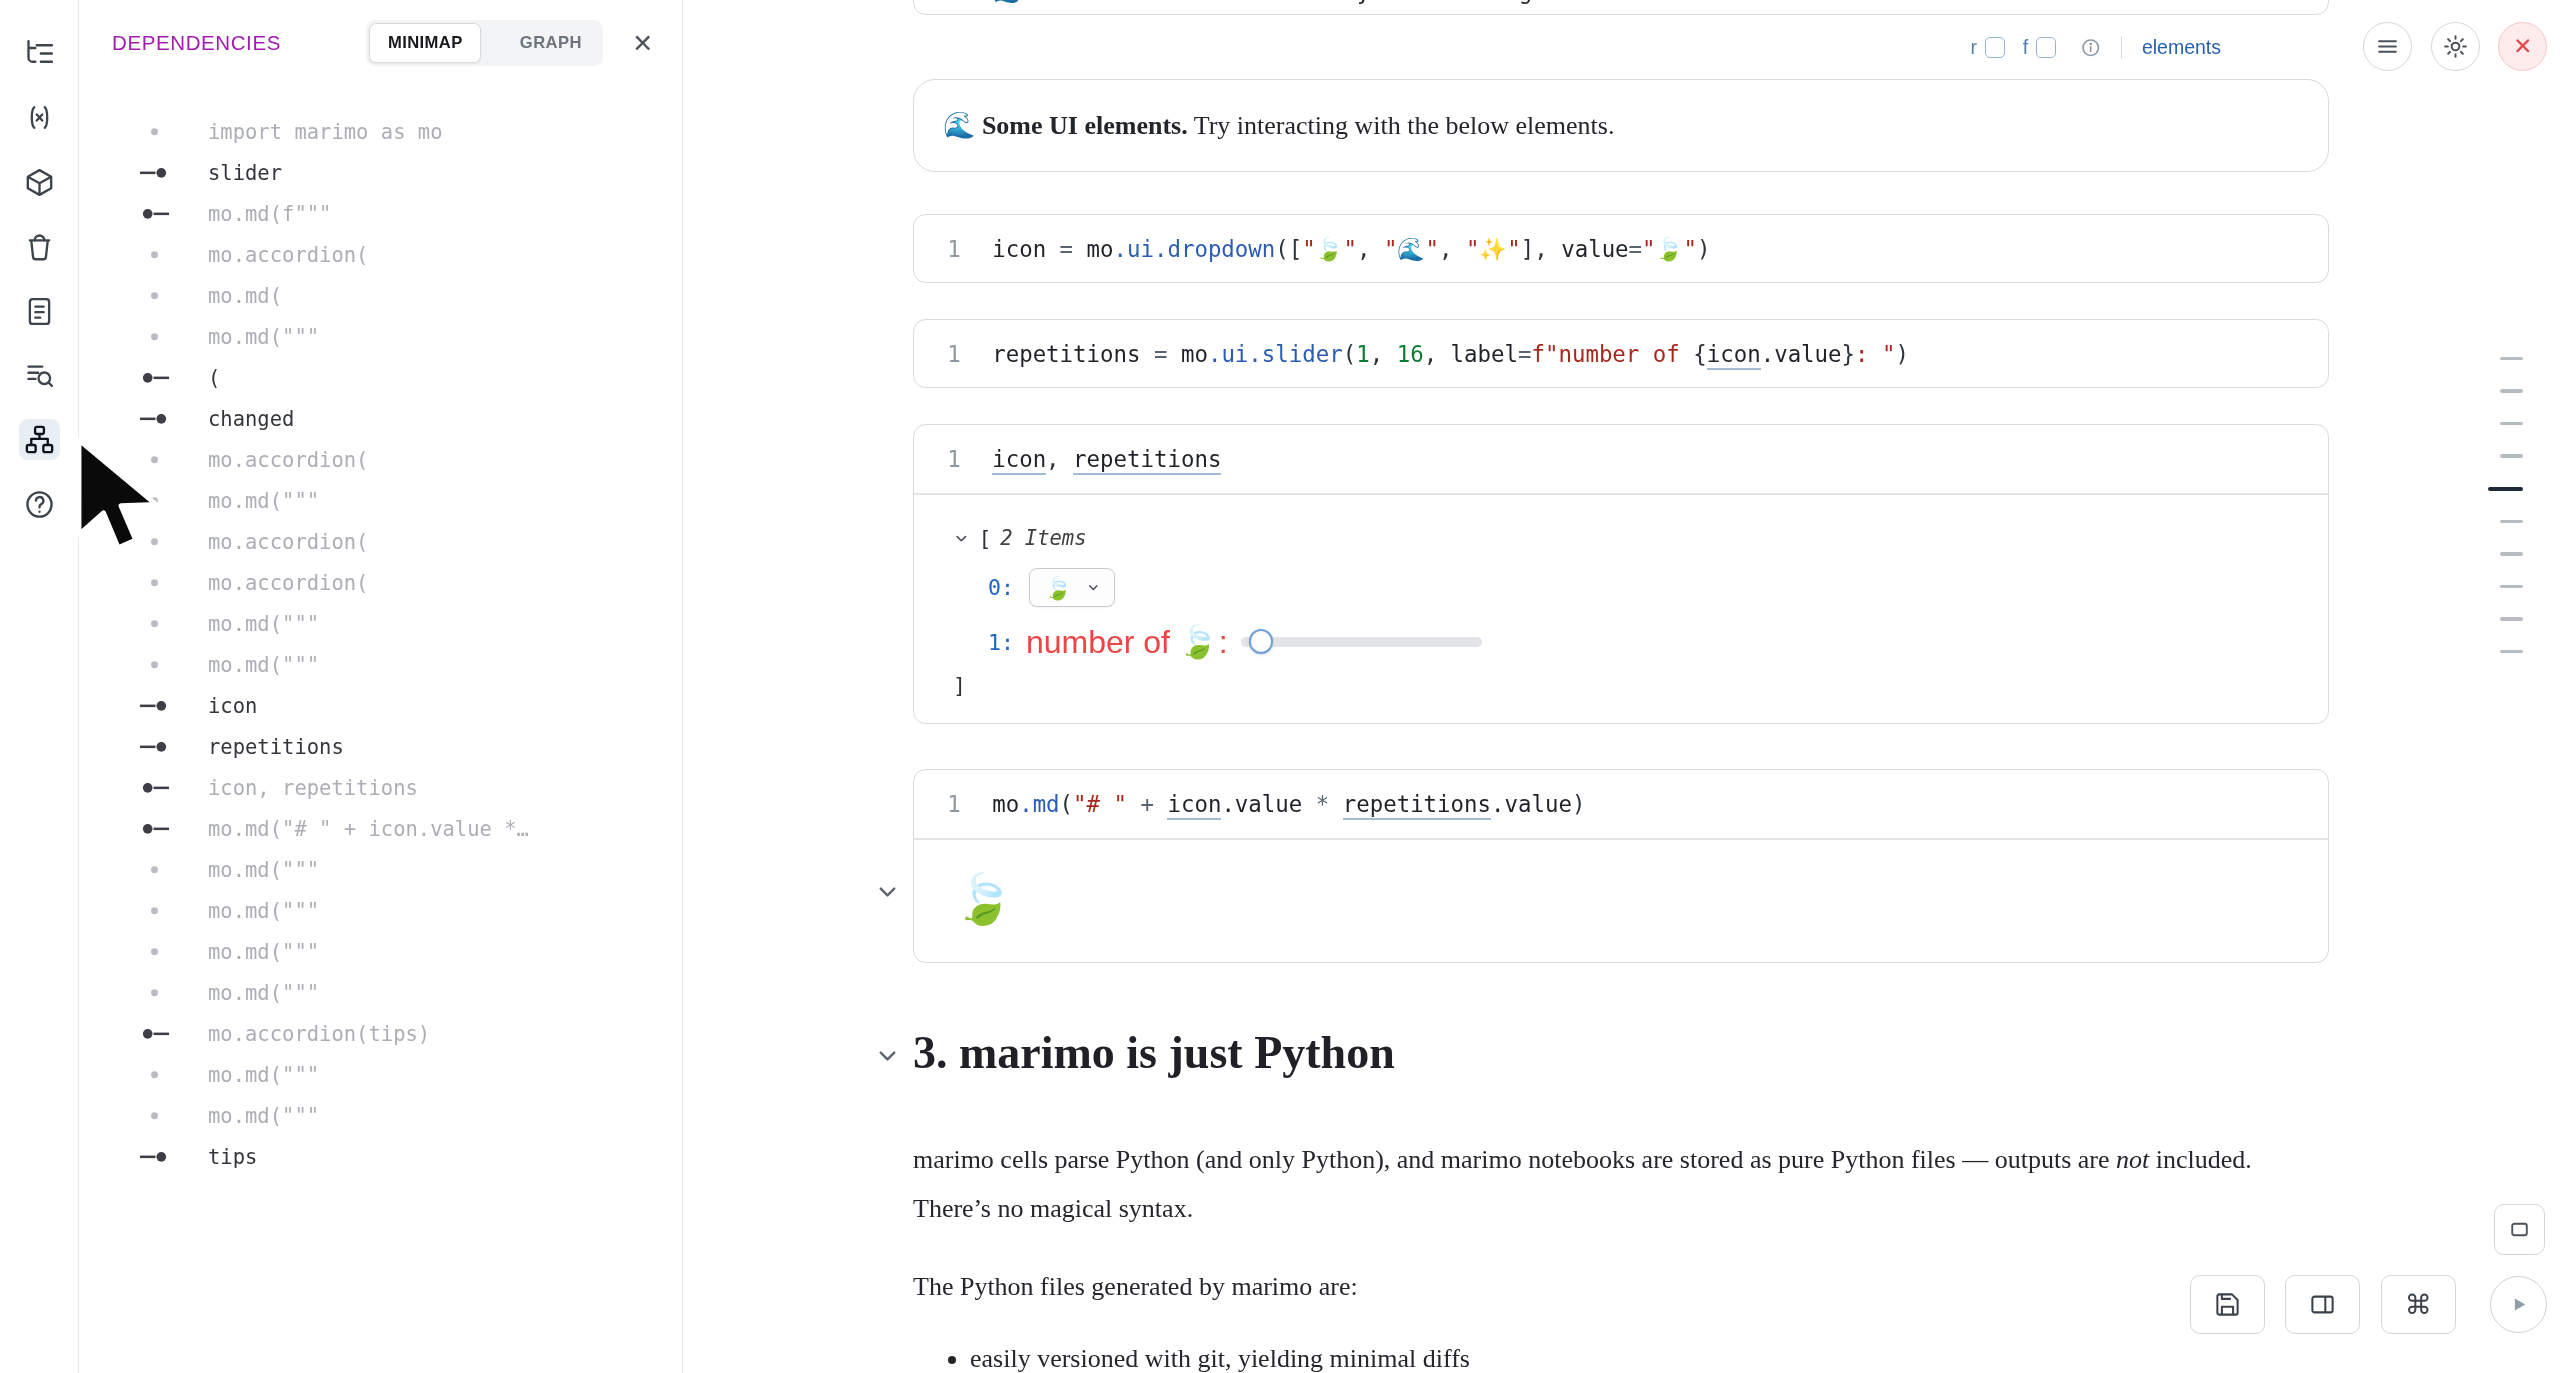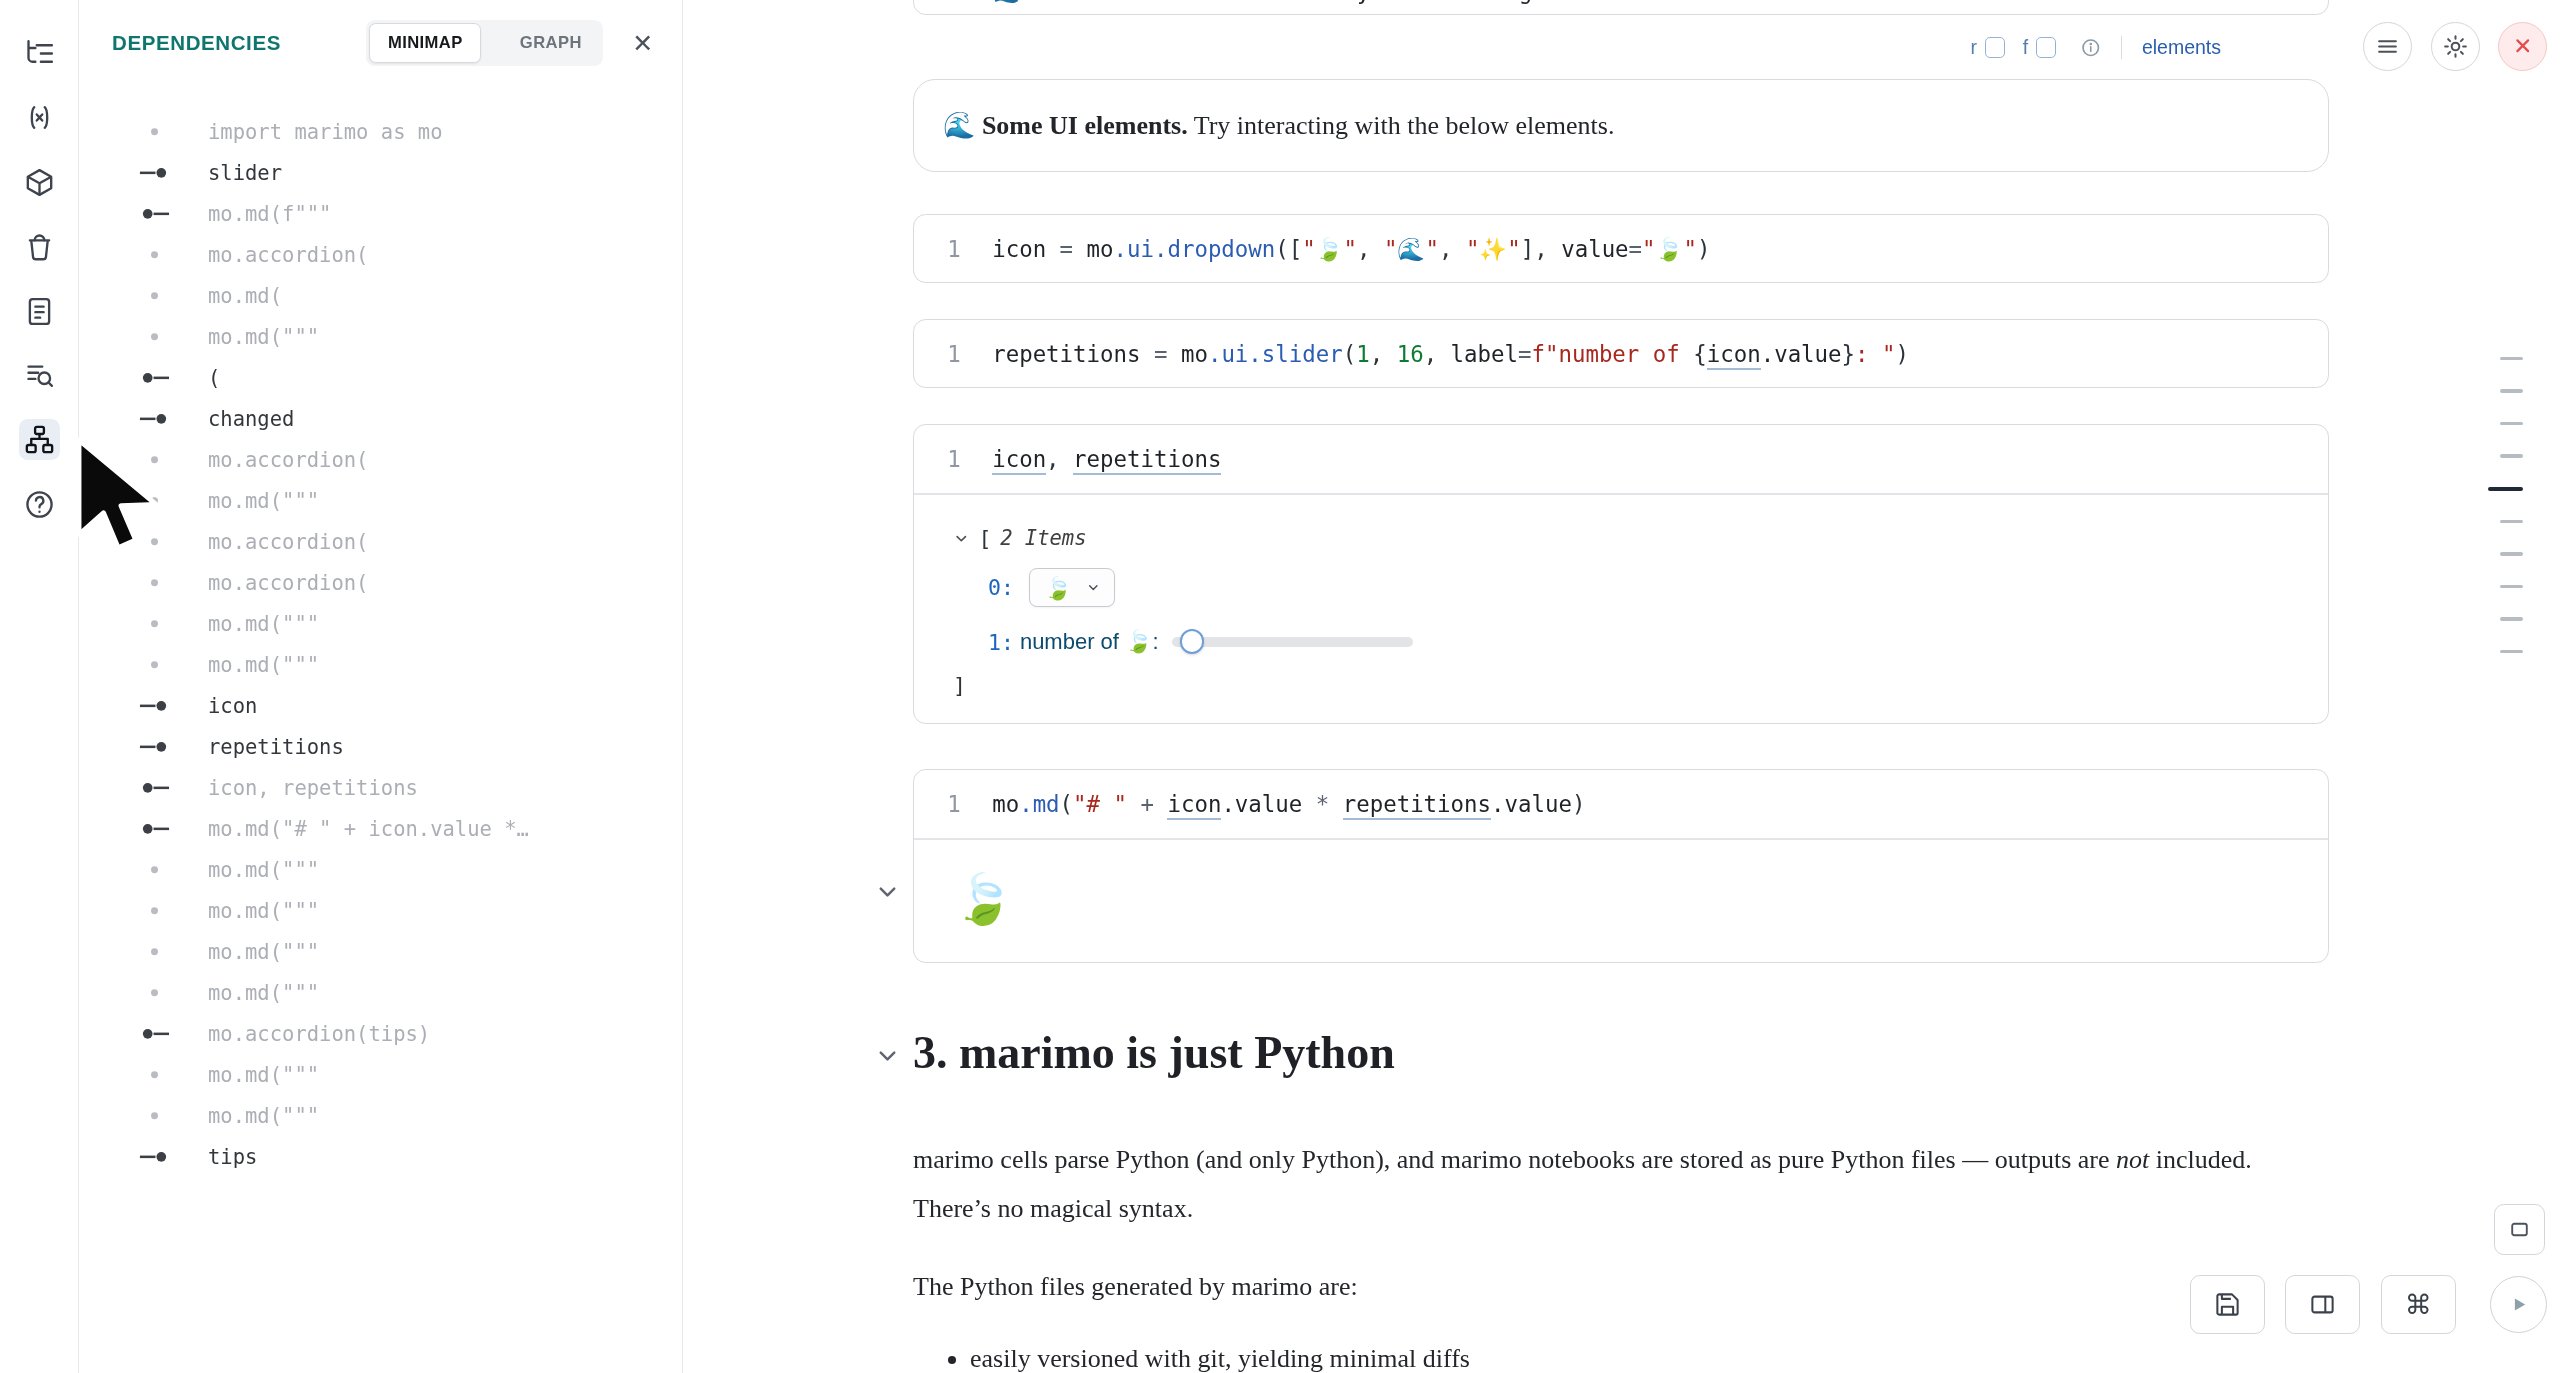--- a/index.html
+++ b/index.html
@@ -10,21 +10,21 @@
   #icon-rail{position:absolute;left:0;top:0;width:79px;height:100%;border-right:1.5px solid #e7e8ea;
              display:flex;flex-direction:column;align-items:center;padding-top:33px;gap:23.4px;box-sizing:border-box;}
   .rail-btn{width:41px;height:41px;border:none;background:transparent;border-radius:8.8px;color:#3d444d;
             display:flex;align-items:center;justify-content:center;padding:0;cursor:pointer;}
   .rail-btn.active{background:#e9eef5;color:#10131a;}
 
   
   #dep-panel{position:absolute;left:79px;top:0;width:604px;height:100%;border-right:1.5px solid #e7e8ea;
              background:#fff;box-sizing:border-box;}
   .dep-header{display:flex;align-items:center;height:86px;padding:0 25px 0 33px;box-sizing:border-box;}
-  .dep-title{font-weight:700;font-size:20.5px;letter-spacing:0.6px;color:#0f766e;}
+  .dep-title{font-weight:400;font-size:20.5px;letter-spacing:0.6px;color:#a21caf;}
   .seg{display:flex;margin-left:auto;background:#f3f4f6;border-radius:8.8px;padding:2.9px;gap:20px;}
   .seg-btn{border:1.5px solid transparent;background:transparent;color:#6e747d;font-weight:700;
            font-size:16.6px;letter-spacing:0.4px;padding:8.8px 17.6px;border-radius:6.8px;cursor:pointer;
            font-family:"Liberation Sans",sans-serif;}
   .seg-btn.active{background:#fff;border-color:#d7d9dd;color:#17191d;box-shadow:0 1px 2px rgba(0,0,0,.07);}
   .dep-close{border:none;background:transparent;color:#4b5259;font-size:25px;margin-left:25px;cursor:pointer;
              line-height:1;padding:3.9px;}
   #dep-list{padding:25px 0 0 59px;}
   .dep-item{display:flex;align-items:center;height:41px;cursor:pointer;}
   .dep-glyph{width:45px;margin-right:25px;display:flex;align-items:center;}
@@ -65,21 +65,21 @@
   .cell-divider{height:1.5px;background:#e2e4e8;}
 
   .tree-out{padding:29px 0 0 39px;font-family:"DejaVu Sans Mono",monospace;}
   .tree-head{display:flex;align-items:center;gap:8.8px;color:#30353b;font-size:21.5px;height:29px;}
   .tree-count{font-style:italic;color:#404040;font-size:20.5px;}
   .tree-row{display:flex;align-items:center;margin:15.6px 0 0 35px;height:39px;}
   .tree-key{font-size:21.5px;color:#1d66bd;}
   .dropdown{margin-left:15.6px;display:inline-flex;align-items:center;gap:13.7px;padding:5.9px 13.7px;
             border:1.6px solid #c6cad1;border-radius:7.8px;background:#fdfdfe;font-size:22.4px;cursor:pointer;
             box-shadow:0 1px 2px rgba(0,0,0,.05);color:#3a3f45;}
-  .slider-label{margin-left:6px;font-family:"Liberation Sans",sans-serif;font-size:22px;color:#0c4a6e;}
+  .slider-label{margin-left:12px;font-family:"Liberation Sans",sans-serif;font-size:32px;color:#ef4444;}
   .slider-track{position:relative;margin-left:13.7px;width:241px;height:9.8px;background:#e2e4e8;border-radius:5.9px;cursor:pointer;}
   .slider-knob{position:absolute;left:7.8px;top:-7.8px;width:24.4px;height:24.4px;background:#fff;
                border:2.4px solid #6f9fd8;border-radius:50%;box-sizing:border-box;box-shadow:0 1px 2.9px rgba(0,0,0,.15);cursor:grab;}
   .tree-close{margin-top:11.7px;font-size:21.5px;color:#30353b;}
 
   .md-out{padding:35px 39px 32px;}
   .big-emoji{font-size:49px;line-height:1;}
 
   .collapse-ch{position:absolute;left:-39px;color:#5f6670;cursor:pointer;}
   .ch1{top:878px;}

